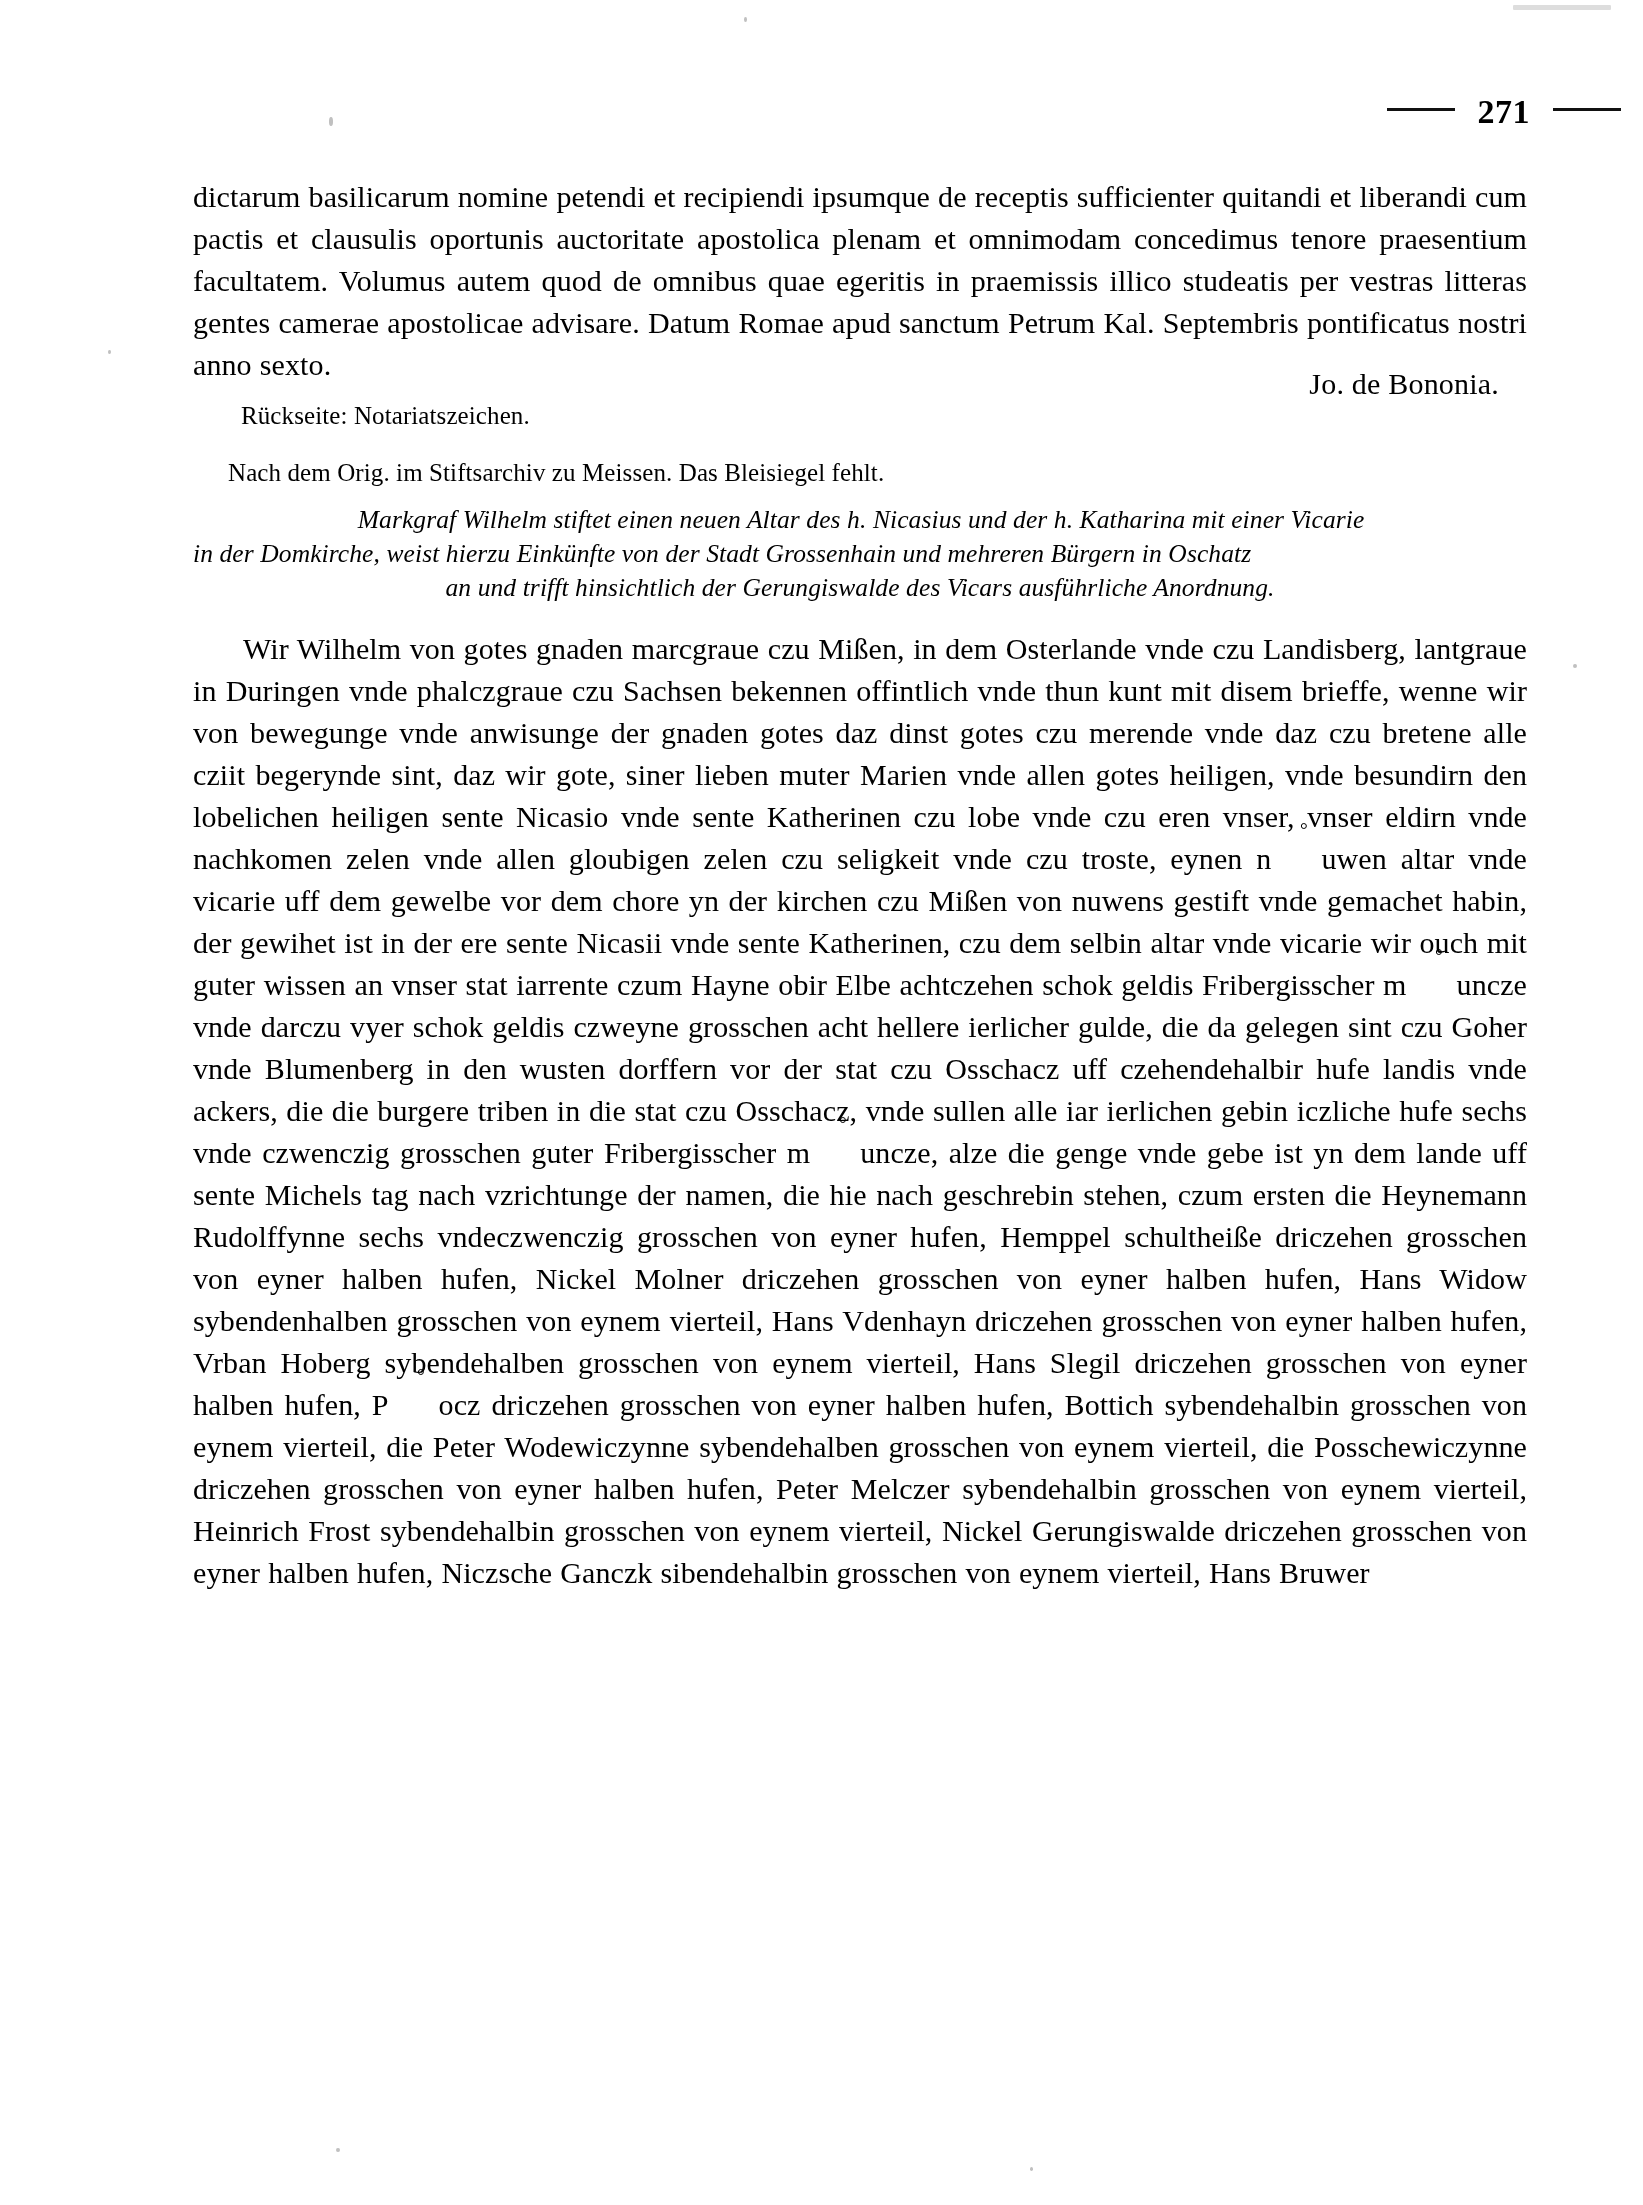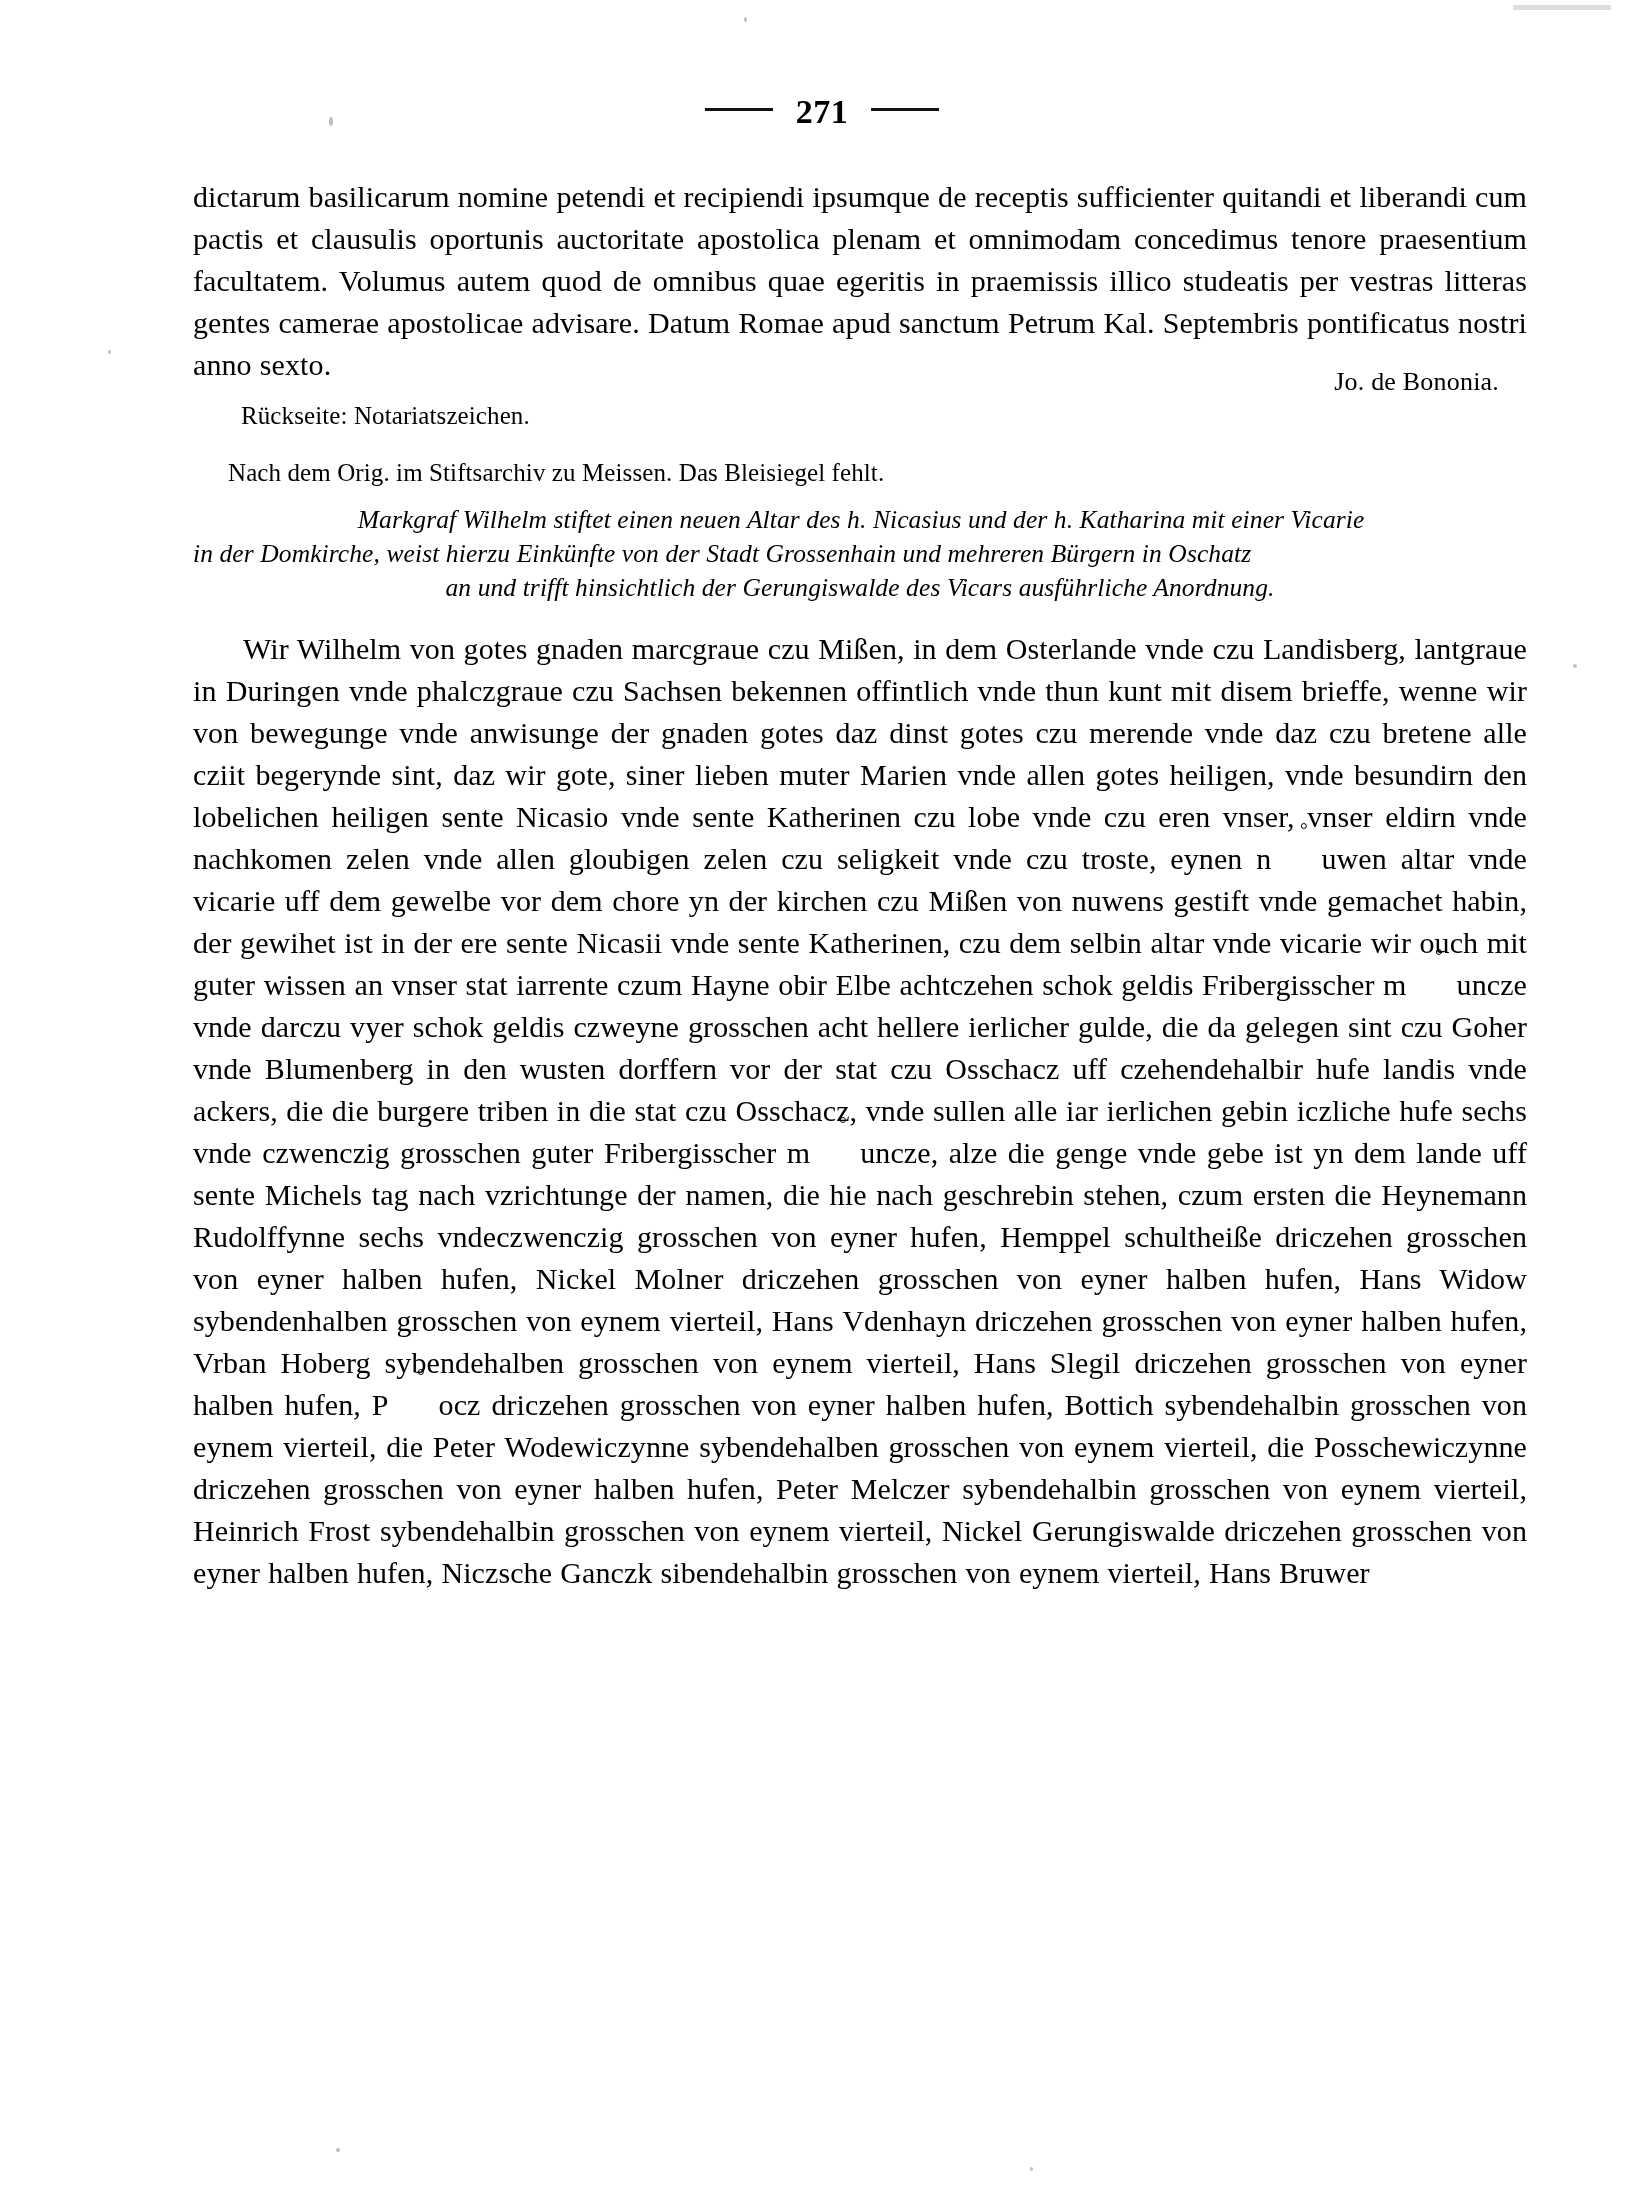--- a/index.html
+++ b/index.html
@@ -21,21 +21,21 @@
     box-sizing: border-box;
     overflow: hidden;
   }
 
   
   .running-head {
     position: absolute;
     top: 93px;
     left: 0;
     width: 1644px;
-    text-align: center;
+    text-align: right;
     height: 49px;
   }
   .running-head .rule {
     display: inline-block;
     width: 68px;
     height: 2.7px;
     background: #111;
     vertical-align: 12px;
     margin: 0 23px;
   }
@@ -81,21 +81,21 @@
     line-height: 28px;
     letter-spacing: 0.1px;
   }
   .note-indent { padding-left: 48px; }
   .note-indent2 { padding-left: 35px; }
 
   .signature {
     position: absolute;
     right: 28px;
     top: -35px;
-    font-size: 26px;
+    font-size: 30px;
     letter-spacing: 0.2px;
   }
 
   
   .doc-heading {
     margin-top: 56px;
     text-align: center;
     font-size: 34px;
     font-weight: bold;
     letter-spacing: 0.8px;

